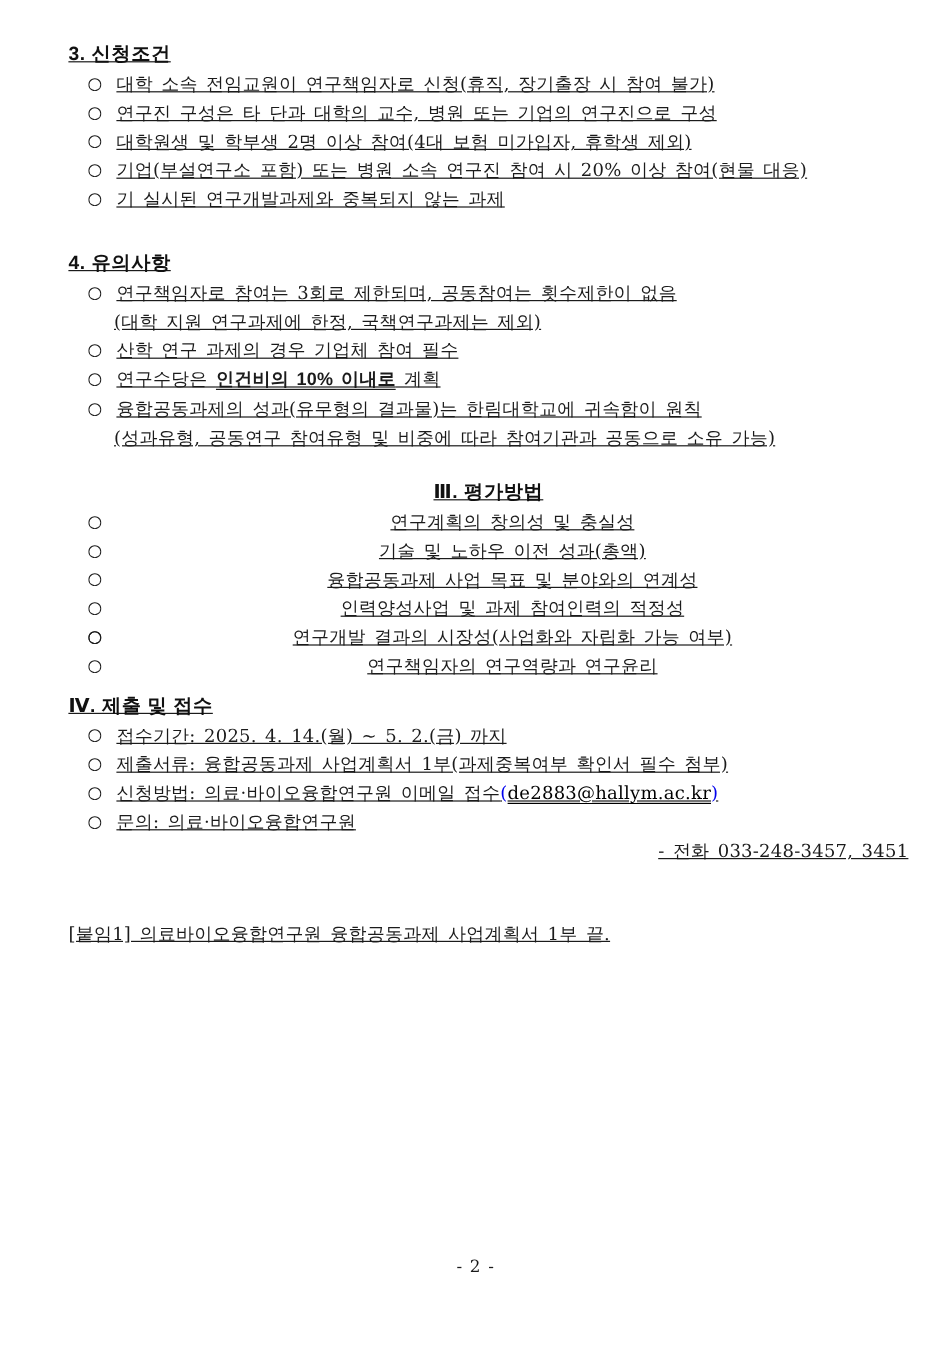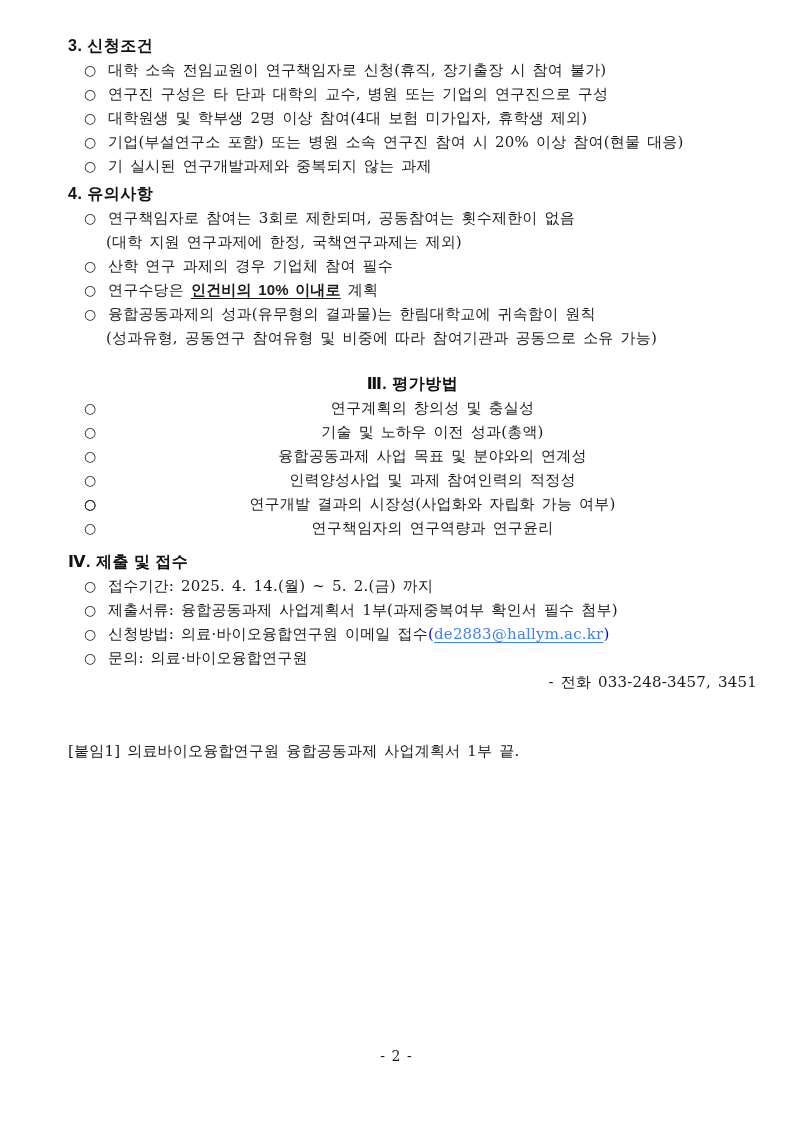--- a/index.html
+++ b/index.html
@@ -9,33 +9,34 @@
     height: 1122px;
     background: #ffffff;
     color: #1b1b1b;
     font-family: "DejaVu Serif", "Liberation Serif", serif;
     font-size: 15px;
     overflow: hidden;
   }
   .content {
     position: absolute;
     top: 34px;
-    left: 68px;
+    left: 57px;
     right: 36px;
+    text-decoration: underline;
   }
   .sec-title {
     margin: 0;
     font-family: "Liberation Sans", "DejaVu Sans", sans-serif;
     font-weight: bold;
     font-size: 16px;
     line-height: 24px;
     letter-spacing: 0.5px;
     color: #111111;
   }
-  .sec-notes  { margin-top: 4px; }
+  .sec-notes  { margin-top: 30px; }
   .sec-eval   { margin-top: 22px; text-align: center; }
   .sec-submit { margin-top: 10px; }
   .line {
     position: relative;
     line-height: 24px;
     padding-left: 40px;
     letter-spacing: 0.2px;
     word-spacing: 2px;
     white-space: nowrap;
   }
@@ -50,21 +51,21 @@
   .line.dash { padding-left: 31px; text-align: right; }
   .emph {
     font-family: "Liberation Sans", "DejaVu Sans", sans-serif;
     font-weight: bold;
     text-decoration: underline;
     text-underline-offset: 3px;
     letter-spacing: 0.2px;
   }
   .blue { color: #0000ee; }
   a.email {
-    color: #3b82f6;
+    color: #000000;
     text-decoration: underline;
     text-underline-offset: 3px;
     cursor: pointer;
   }
   .attachment {
     margin-top: 45px;
     line-height: 24px;
     letter-spacing: 0.2px;
     word-spacing: 2px;
     white-space: nowrap;

